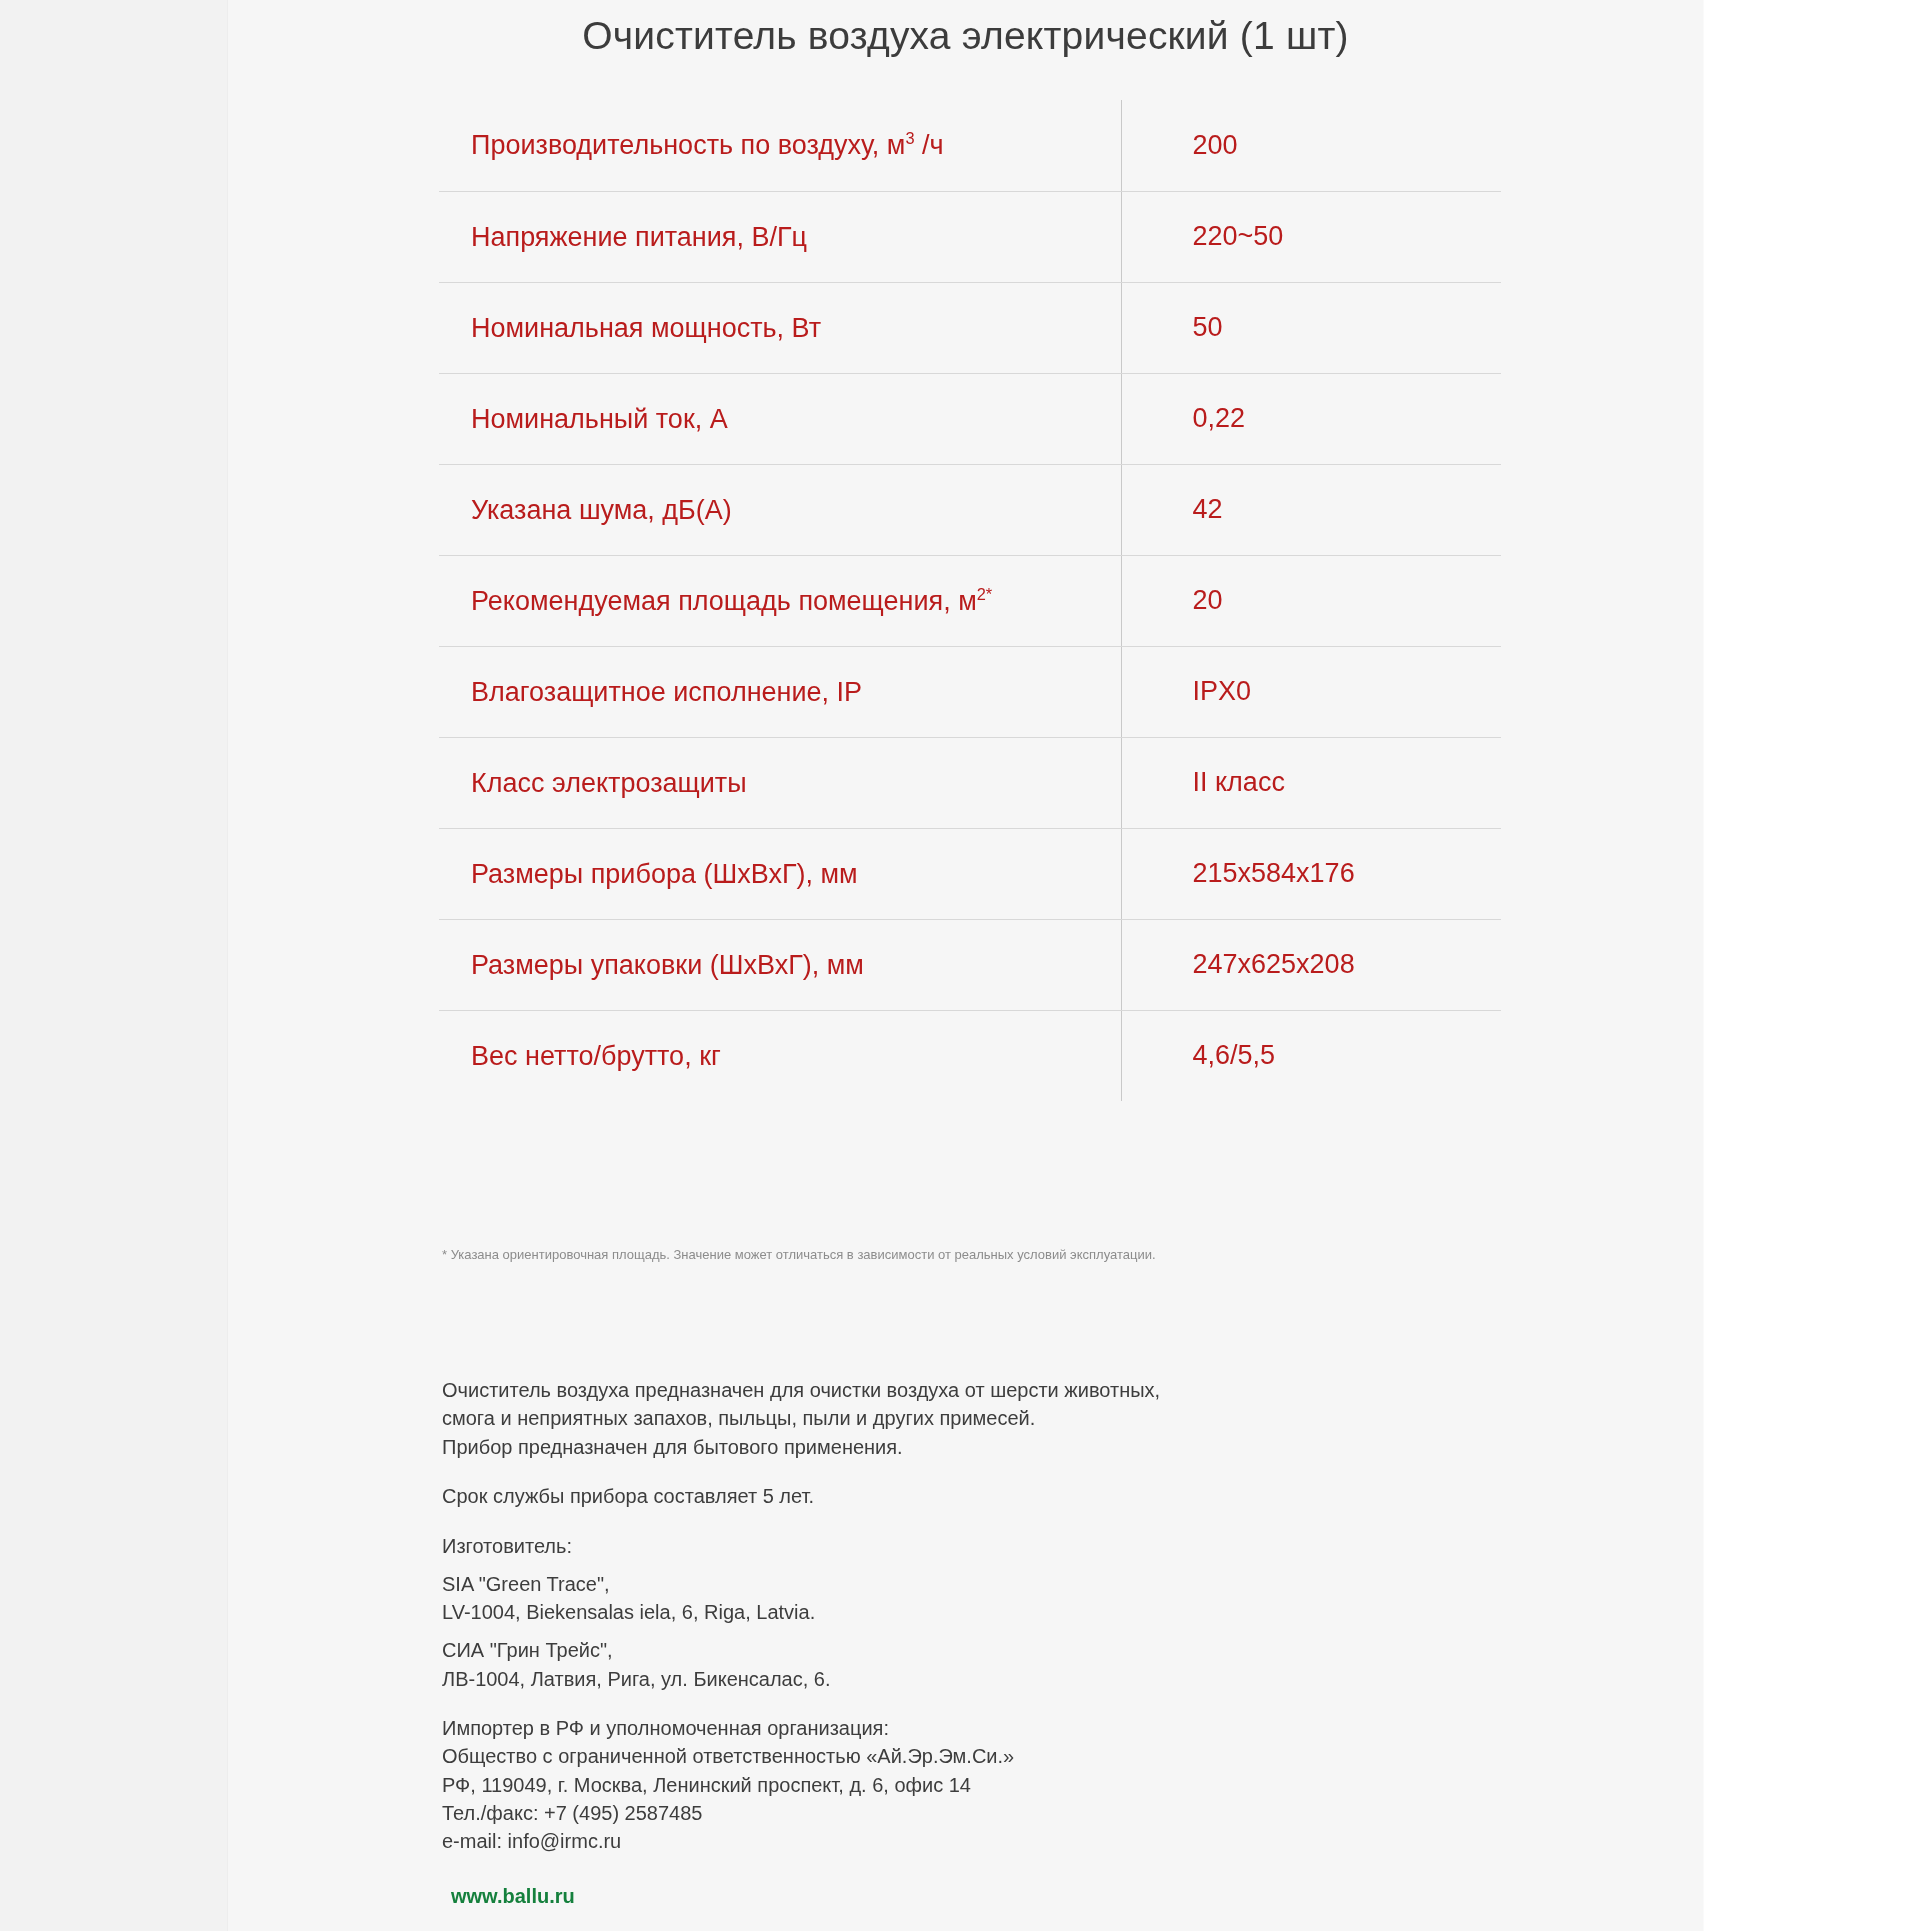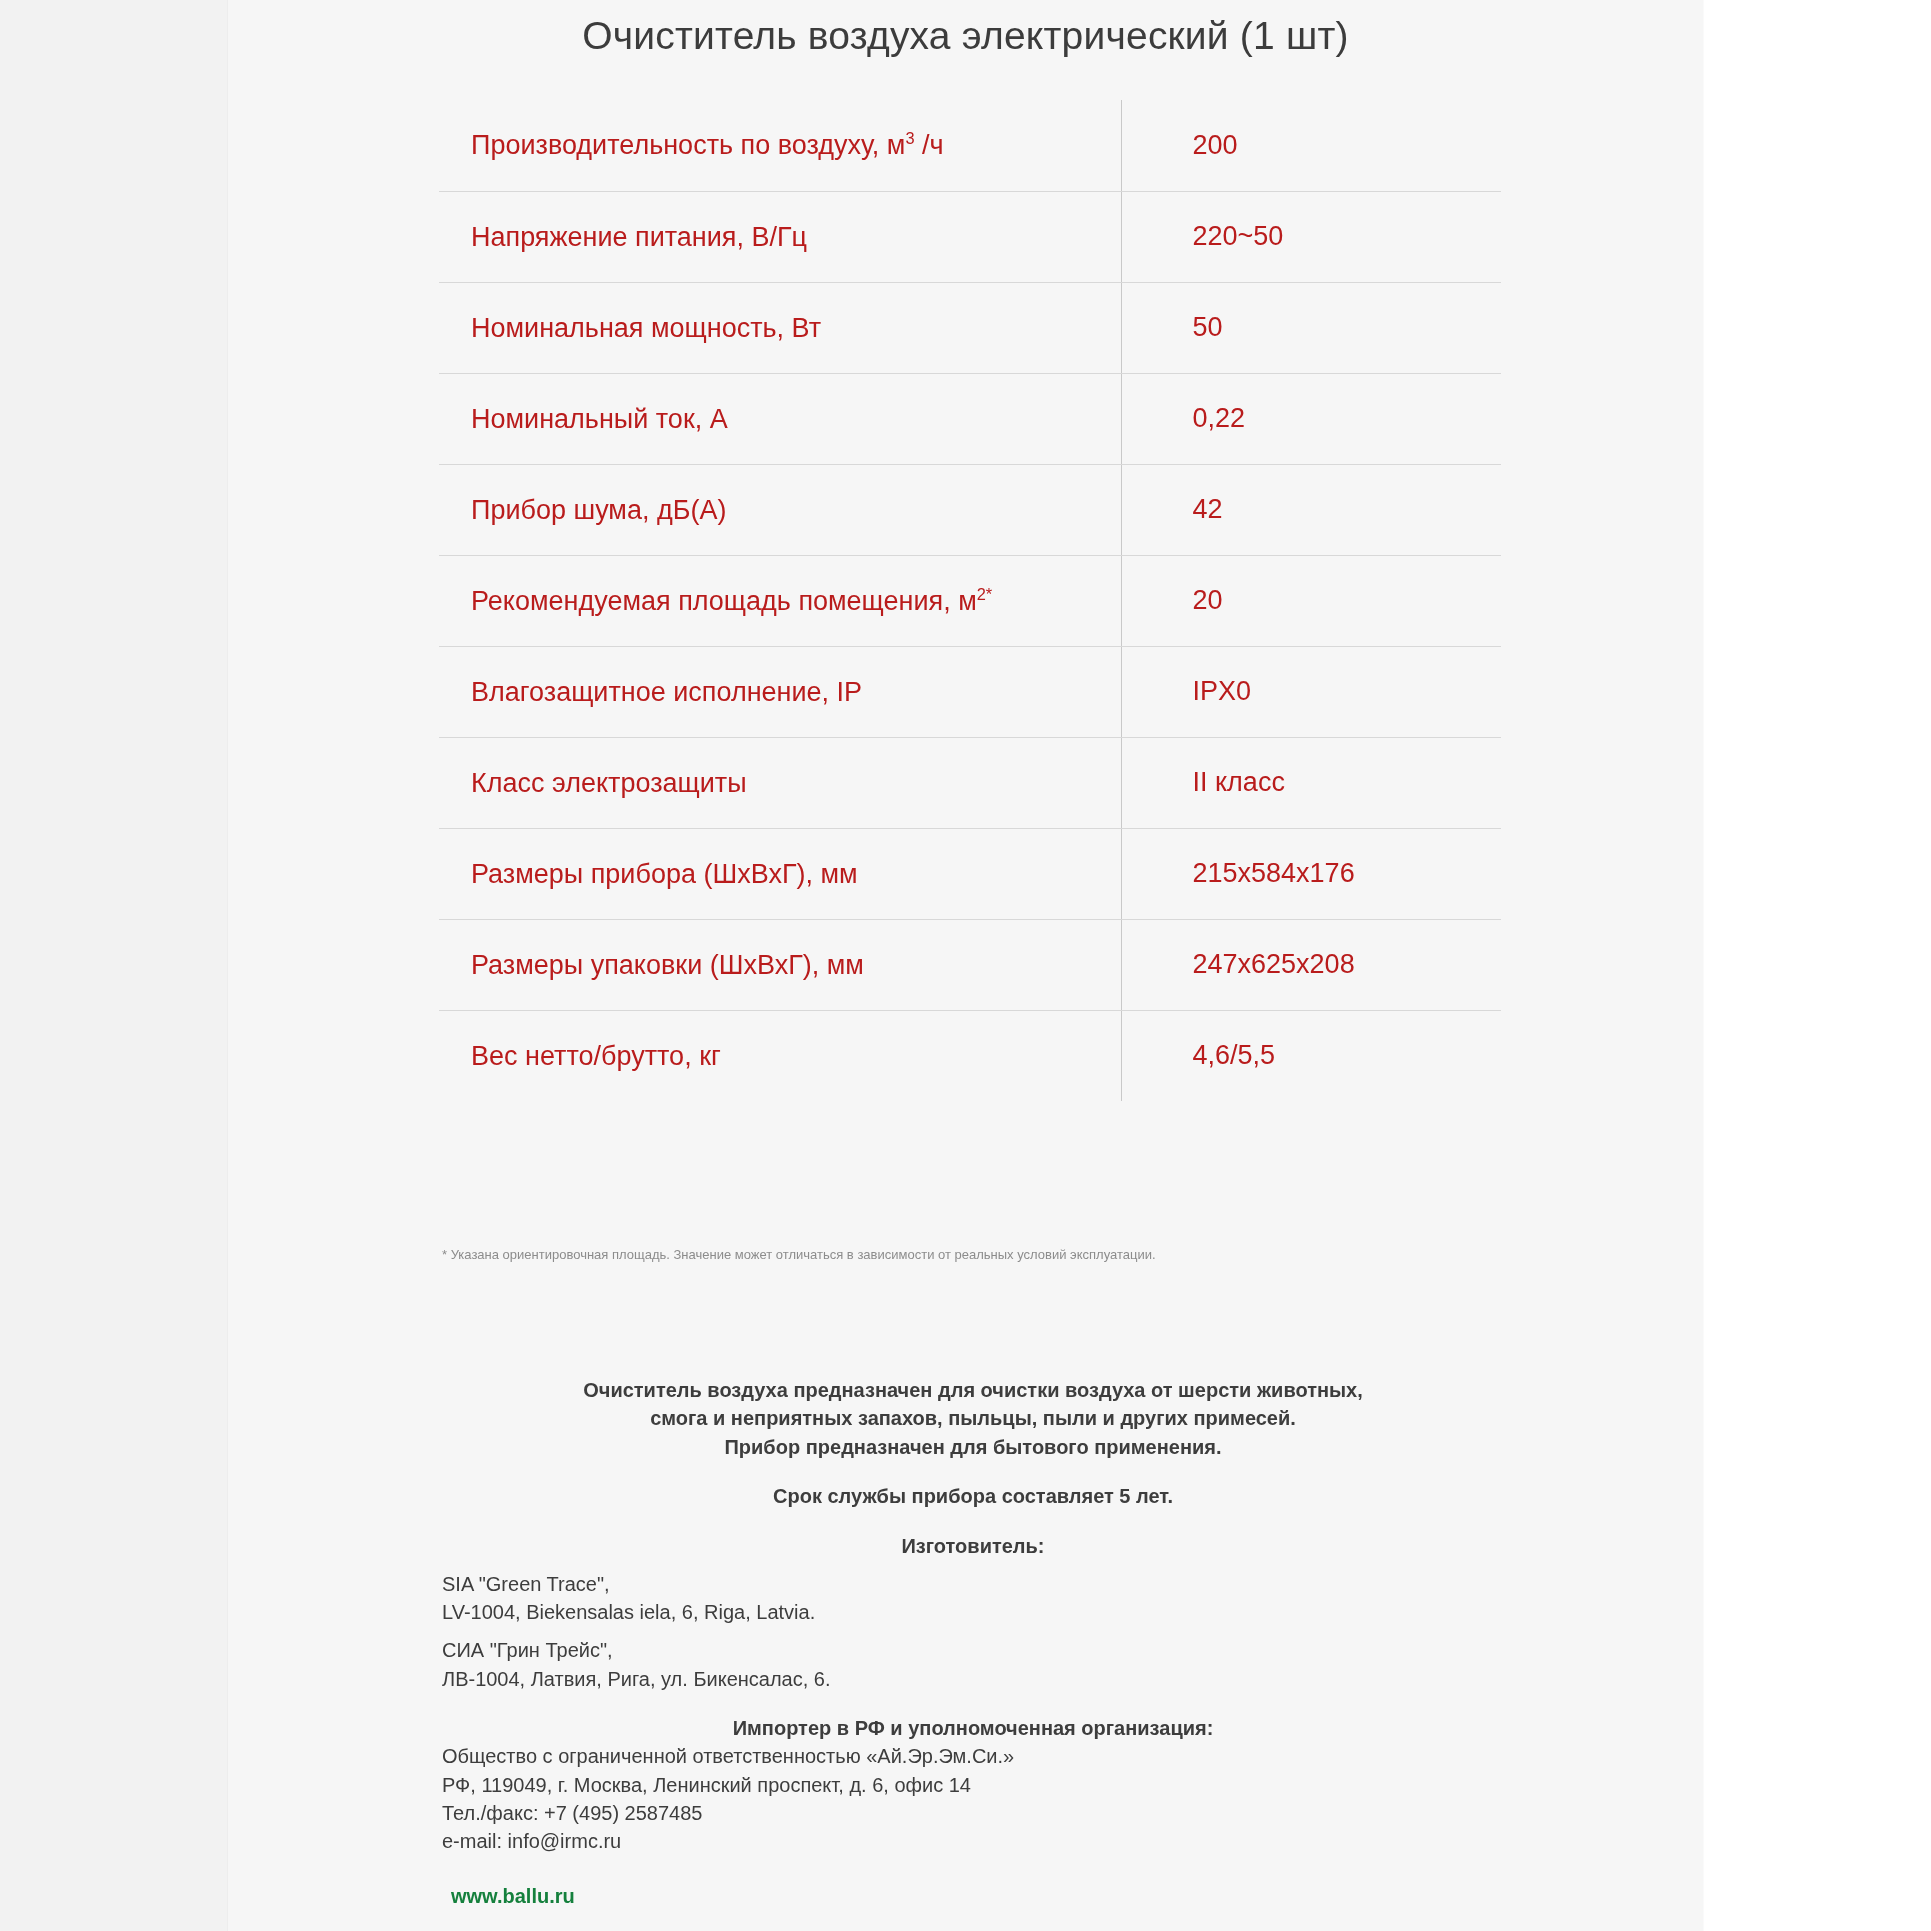--- a/index.html
+++ b/index.html
@@ -94,21 +94,21 @@
   .body-text {
     position: absolute;
     left: 442px;
     top: 1376px;
     width: 1062px;
     font-size: 20px;
     color: #3d3d3d;
     line-height: 1.42;
   }
   .block { margin-bottom: 21px; }
-  .bold { font-weight: bold; text-align: center; }
+  .bold { font-weight: normal; }
   .nomargin { margin-bottom: 0; }
   .tight { margin-bottom: 9.7px; }
   .link-line {
     position: absolute;
     left: 442px;
     top: 1885px;
     font-size: 20px;
     font-weight: bold;
     color: #15803d;
     margin-left: 9px;
@@ -136,21 +136,21 @@
         </tr>
         <tr>
           <td class="param"><span>Номинальная мощность, Вт</span><sup></sup><span></span></td>
           <td class="value">50</td>
         </tr>
         <tr>
           <td class="param"><span>Номинальный ток, А</span><sup></sup><span></span></td>
           <td class="value">0,22</td>
         </tr>
         <tr>
-          <td class="param"><span>Прибор шума, дБ(А)</span><sup></sup><span></span></td>
+          <td class="param"><span>Указана шума, дБ(А)</span><sup></sup><span></span></td>
           <td class="value">42</td>
         </tr>
         <tr>
           <td class="param"><span>Рекомендуемая площадь помещения, м</span><sup>2*</sup><span></span></td>
           <td class="value">20</td>
         </tr>
         <tr>
           <td class="param"><span>Влагозащитное исполнение, IP</span><sup></sup><span></span></td>
           <td class="value">IPX0</td>
         </tr>

